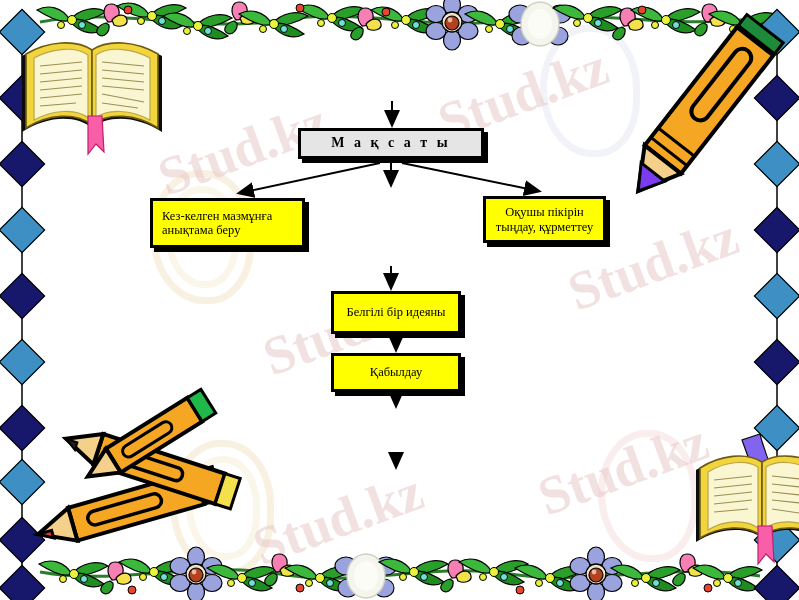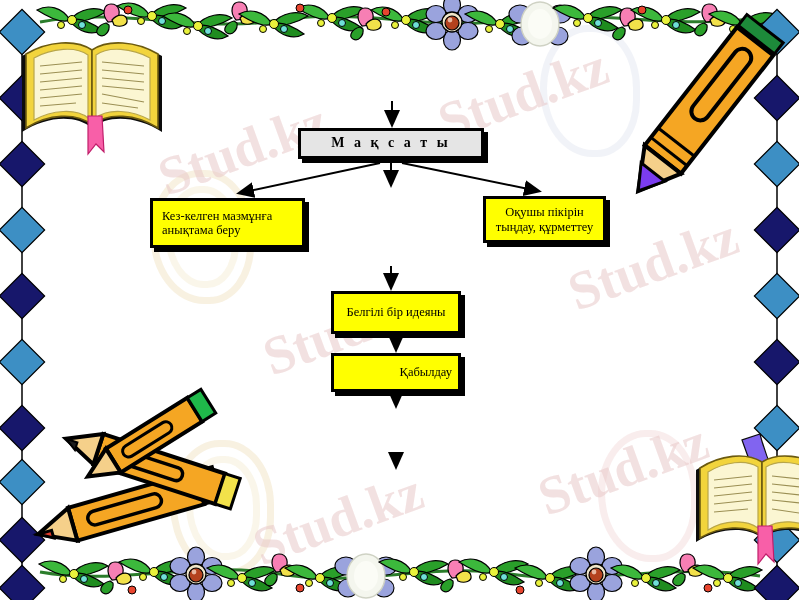--- a/index.html
+++ b/index.html
@@ -91,21 +91,21 @@
     letter-spacing: 3px;
   }
   .n-yellow { background: #ffff00; font-size: 12.5px; }
 
   .n-left   { left: 150px; top: 198px; width: 155px; height: 50px; justify-content: flex-start; text-align: left; }
   .n-left .txt { padding-left: 9px; }
   .n-center { left: 333px; top: 188px; width: 116px; height: 74px; }
   .n-right  { left: 483px; top: 196px; width: 123px; height: 47px; }
 
   .n-s1 { left: 331px; top: 291px; width: 130px; height: 43px; }
-  .n-s2 { left: 331px; top: 353px; width: 130px; height: 39px; justify-content: flex-end; }
+  .n-s2 { left: 331px; top: 353px; width: 130px; height: 39px; }
   .n-s3 { left: 331px; top: 409px; width: 130px; height: 39px; }
   .n-s4 { left: 331px; top: 470px; width: 130px; height: 32px; }
 
   .arrows { position: absolute; inset: 0; z-index: 19; }
 </style>
 </head>
 <body>
 
 <div id="page">
 

